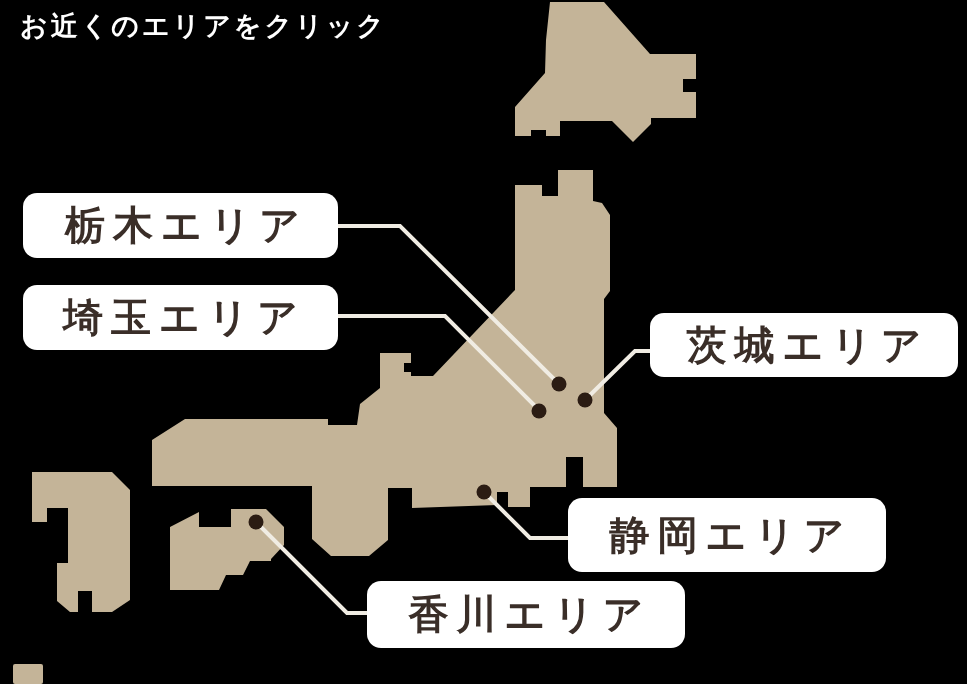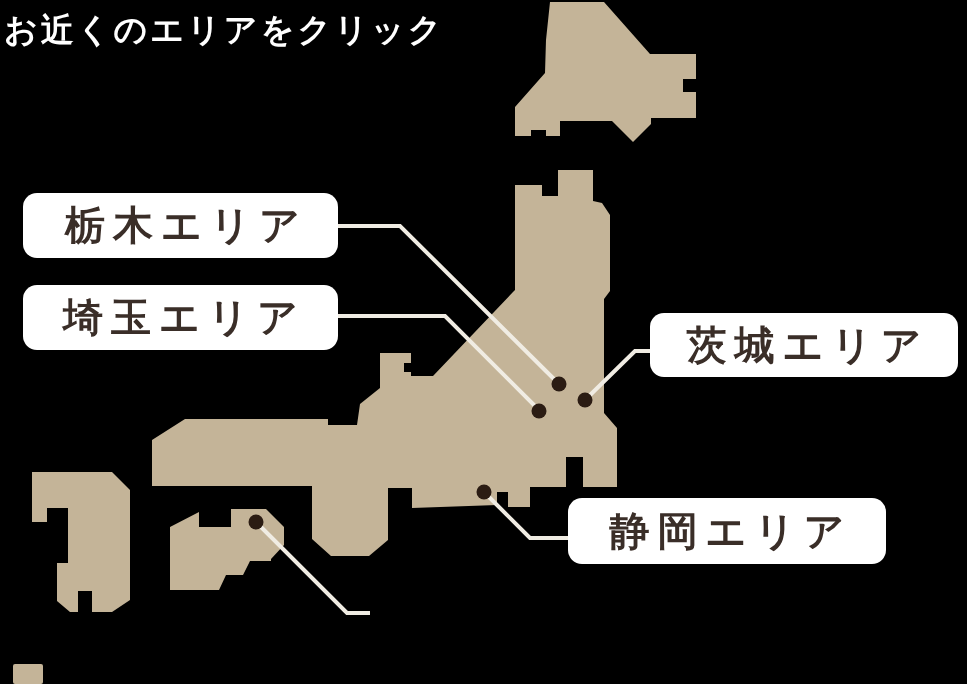--- a/index.html
+++ b/index.html
@@ -22,43 +22,43 @@
     width:967px;height:684px;
     background:var(--background);
   }
   .map-svg{
     position:absolute;left:0;top:0;width:967px;height:684px;
   }
   .island{fill:var(--map-fill);stroke:none;}
   .connector{stroke:var(--connector-line);stroke-width:4;fill:none;stroke-linecap:butt;stroke-linejoin:miter;}
   .dot{fill:var(--marker-dot);cursor:pointer;}
   .page-title{
-    position:absolute;left:4px;top:8px;
+    position:absolute;left:20px;top:8px;
     color:var(--title-text);
-    font-size:33px;font-weight:700;
+    font-size:27px;font-weight:700;
     letter-spacing:3px;
     white-space:nowrap;
     text-align:right;
   }
   .area-label{
     position:absolute;
     background:var(--label-bg);
     color:var(--label-text);
     border-radius:14px;
     display:flex;align-items:center;justify-content:center;
     font-size:40px;font-weight:700;
     letter-spacing:8px;
     padding-left:8px;
     cursor:pointer;
     white-space:nowrap;
   }
   .label-tochigi {left:23px; top:193px; width:315px; height:65px;padding-left:12px;}
   .label-saitama {left:23px; top:285px; width:315px; height:65px;text-align:right;}
   .label-ibaraki {left:650px;top:313px; width:308px; height:64px;font-family:Liberation Mono, monospace;}
-  .label-shizuoka{left:568px;top:498px; width:318px; height:66px;}
+  .label-shizuoka{left:568px;top:498px; width:318px; height:74px;}
   .label-kagawa  {left:367px;top:581px; width:318px; height:67px;}
 </style>
 </head>
 <body>
 
 <div class="stage">
 
   <div class="page-title">お近くのエリアをクリック</div>
 
   <svg class="map-svg" viewBox="0 0 967 684" aria-hidden="true">
@@ -83,14 +83,15 @@
     <circle class="dot" cx="539" cy="411" r="7.5"></circle>
     <circle class="dot" cx="585" cy="400" r="7.5"></circle>
     <circle class="dot" cx="484" cy="492" r="7.5"></circle>
     <circle class="dot" cx="256" cy="522" r="7.5"></circle>
   </svg>
 
   <div class="area-label label-tochigi">栃木エリア</div>
   <div class="area-label label-saitama">埼玉エリア</div>
   <div class="area-label label-ibaraki">茨城エリア</div>
   <div class="area-label label-shizuoka">静岡エリア</div>
+  <div class="area-label label-kagawa">香川エリア</div>
 
 </div>
 
 </body></html>

